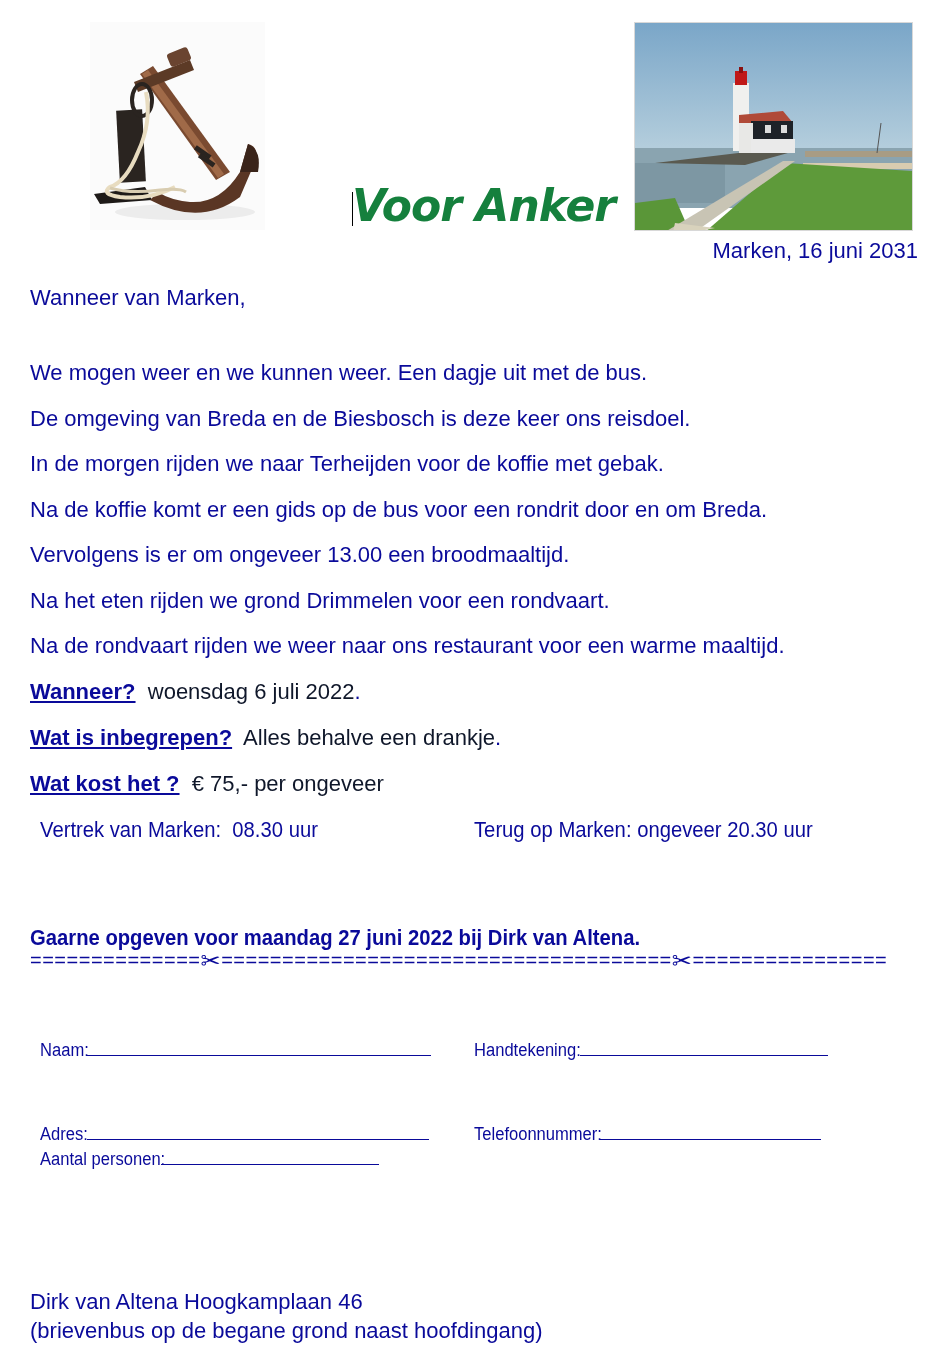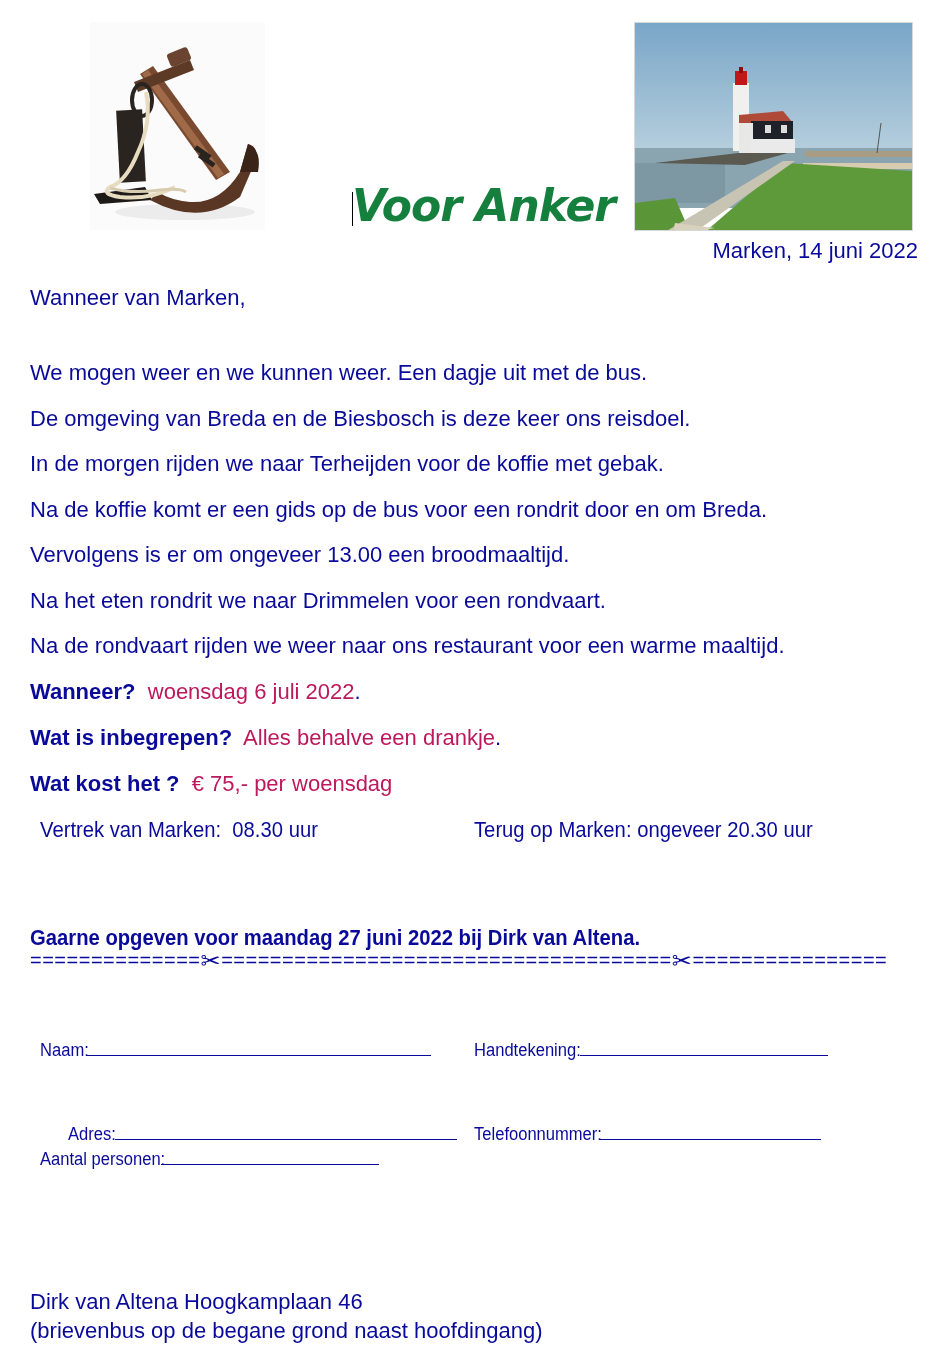--- a/index.html
+++ b/index.html
@@ -2,22 +2,22 @@
 <html><head>
 <meta charset="utf-8">
 <style>
   html, body { margin: 0; padding: 0; background: #ffffff; }
   body {
     width: 933px; height: 1370px; position: relative; overflow: hidden;
     font-family: "Liberation Sans", sans-serif; color: #0a0a9a;
   }
   .abs { position: absolute; }
   .txt { font-size: 22px; line-height: 26px; white-space: nowrap; color: #0a0a9a; }
-  .red { color: #be185d; }
-  .bold { font-weight: bold; }
+  .red { color: #0f172a; }
+  .bold { font-weight: bold; text-decoration: underline; }
   .narrow { display: inline-block; transform: scaleX(0.92); transform-origin: left center; }
 
   
   .anchor-img { left: 90px; top: 22px; width: 175px; height: 208px; background: #fafafa; overflow: hidden; }
   
   .photo { left: 634px; top: 22px; width: 279px; height: 209px; overflow: hidden; border: 1px solid #d8d8d8; box-sizing: border-box; }
 
   .title { left: 352px; top: 180px; font-size: 44px; line-height: 52px; font-weight: bold; font-style: italic; color: #15803d; font-family: "DejaVu Sans", sans-serif; letter-spacing: -1px; }
   .title-cursor { left: 352px; top: 192px; width: 1px; height: 34px; background: #000; }
 
@@ -96,43 +96,43 @@
     <polygon points="0,180 40,175 55,209 0,209" fill="#5a9638"></polygon>
 
     <polygon points="30,209 60,209 160,138 148,138" fill="#c8c4b4"></polygon>
     <polygon points="40,200 80,205 60,209 38,209" fill="#d8d2bc"></polygon>
   </svg>
 </div>
 
 <div class="abs title-cursor"></div>
 <div class="abs title">Voor Anker</div>
 
-<div class="abs date">Marken, 14 juni 2022</div>
+<div class="abs date">Marken, 16 juni 2031</div>
 
 <div class="abs txt body-line" style="top:285px;">Wanneer van Marken,</div>
 
 <div class="abs txt body-line" style="top:360px;">We mogen weer en we kunnen weer. Een dagje uit met de bus.</div>
 <div class="abs txt body-line" style="top:406px;">De omgeving van Breda en de Biesbosch is deze keer ons reisdoel.</div>
 <div class="abs txt body-line" style="top:451px;">In de morgen rijden we naar Terheijden voor de koffie met gebak.</div>
 <div class="abs txt body-line" style="top:497px;">Na de koffie komt er een gids op de bus voor een rondrit door en om Breda.</div>
 <div class="abs txt body-line" style="top:542px;">Vervolgens is er om ongeveer 13.00 een broodmaaltijd.</div>
-<div class="abs txt body-line" style="top:588px;">Na het eten rondrit we naar Drimmelen voor een rondvaart.</div>
+<div class="abs txt body-line" style="top:588px;">Na het eten rijden we grond Drimmelen voor een rondvaart.</div>
 <div class="abs txt body-line" style="top:633px;">Na de rondvaart rijden we weer naar ons restaurant voor een warme maaltijd.</div>
 
 <div class="abs txt body-line" style="top:679px;">
   <span class="bold">Wanneer?</span>&nbsp;
   <span class="red">woensdag 6 juli 2022</span><span>.</span>
 </div>
 <div class="abs txt body-line" style="top:725px;">
   <span class="bold">Wat is inbegrepen?</span>&nbsp;
   <span class="red">Alles behalve een drankje</span><span>.</span>
 </div>
 <div class="abs txt body-line" style="top:771px;">
   <span class="bold">Wat kost het ?</span>&nbsp;
-  <span class="red">€ 75,- per woensdag</span><span></span>
+  <span class="red">€ 75,- per ongeveer</span><span></span>
 </div>
 
 <div class="abs txt" style="left:40px; top:817px;">
   <span class="narrow" style="white-space:pre;">Vertrek van Marken:  08.30 uur</span>
 </div>
 <div class="abs txt" style="left:474px; top:817px;">
   <span class="narrow">Terug op Marken: ongeveer 20.30 uur</span>
 </div>
 
 <div class="abs txt bold" style="left:30px; top:901px;margin-top:24px;">
@@ -142,21 +142,21 @@
 <div class="abs scissors-line">
   <span>==============</span><span class="sc">✂</span><span>=====================================</span><span class="sc">✂</span><span>================</span>
 </div>
 
 <div class="abs field" style="left:40px; top:1035px;">
   <span class="narrow">Naam:</span><span class="line" style="width:344px; margin-left:-6px;"></span>
 </div>
 <div class="abs field" style="left:474px; top:1035px;">
   <span class="narrow">Handtekening:</span><span class="line" style="width:248px; margin-left:-10px;"></span>
 </div>
-<div class="abs field" style="left:40px; top:1119px;margin-left:28px;">
+<div class="abs field" style="left:40px; top:1119px;">
   <span class="narrow">Adres:</span><span class="line" style="width:342px; margin-left:-5px;"></span>
 </div>
 <div class="abs field" style="left:474px; top:1119px;">
   <span class="narrow">Telefoonnummer:</span><span class="line" style="width:222px; margin-left:-14px;"></span>
 </div>
 <div class="abs field" style="left:40px; top:1144px;">
   <span class="narrow">Aantal personen:</span><span class="line" style="width:218px; margin-left:-15px;"></span>
 </div>
 
 <div class="abs txt" style="left:30px; top:1289px;">Dirk van Altena Hoogkamplaan 46</div>

